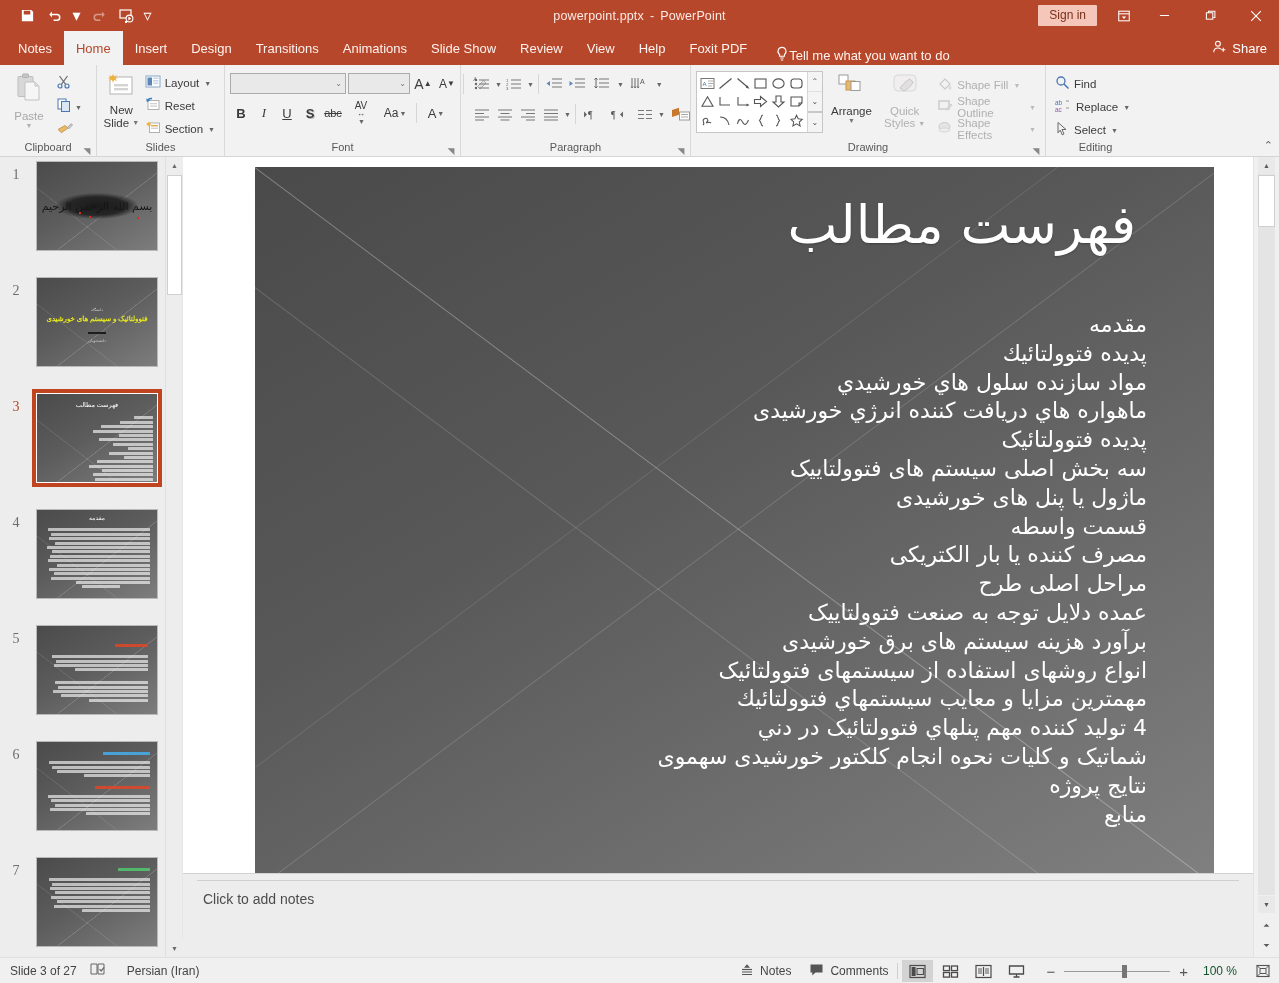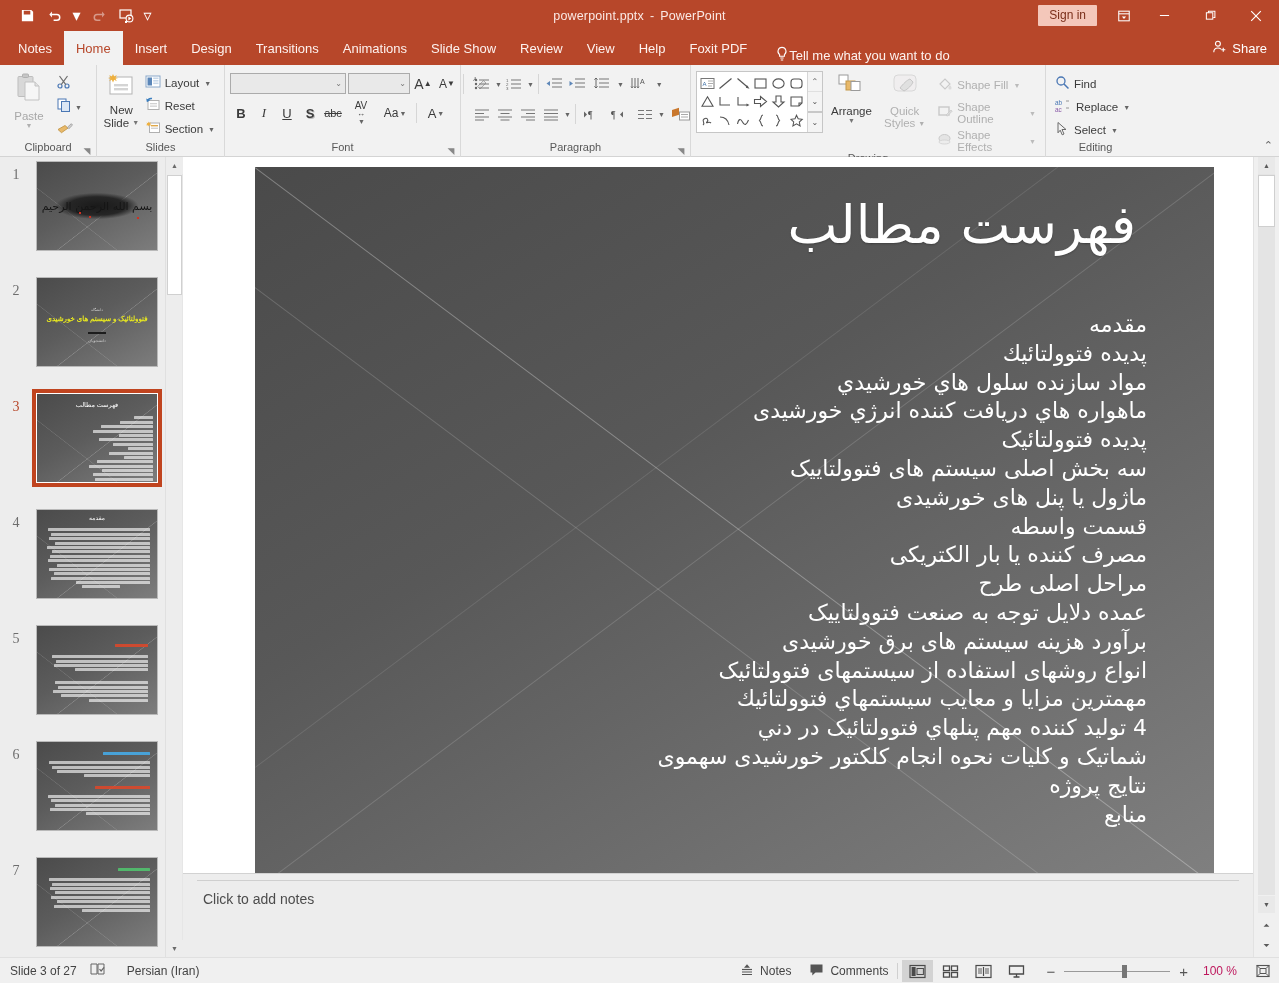--- a/index.html
+++ b/index.html
@@ -140,21 +140,21 @@
   .gallery-scroll {
     width: 15px; border-left: 1px solid #d5d5d5; display: flex; flex-direction: column;
     background: #f4f4f4;
   }
   .gs-btn { flex: 1; display: flex; align-items: center; justify-content: center; font-size: 8px; color: #555; }
   .gs-btn + .gs-btn { border-top: 1px solid #e0e0e0; }
   .arrange-btn, .quickstyles-btn {
     width: 52px; display: flex; flex-direction: column; align-items: center; padding-top: 2px;
   }
   .quickstyles-btn { color: #b0b0b0; }
-  .shape-cmds { display: flex; flex-direction: column; gap: 6px; padding-top: 3px; }
+  .shape-cmds { display: flex; flex-direction: column; gap: 0; padding-top: 3px; }
   .shape-cmds .cmd-row { color: #b0b0b0; }
   .shape-cmds .cmd-row .btn-lbl { color: #b0b0b0; }
 
   
   .edit-cmds { display: flex; flex-direction: column; gap: 1px; padding-top: 3px; }
   .collapse-ribbon {
     position: absolute; right: 6px; top: 74px; font-size: 11px; color: #666;
   }
 
   
@@ -278,21 +278,21 @@
   .sb-item { display: flex; align-items: center; gap: 6px; padding: 0 9px; height: 26px; }
   .viewbtn {
     width: 31px; height: 22px; display: flex; align-items: center; justify-content: center;
   }
   .viewbtn.active { background: #d3d3d3; }
   .zoomwrap { display: flex; align-items: center; gap: 9px; padding: 0 10px; }
   .zoom-track { width: 106px; height: 1px; background: #9a9a9a; position: relative; }
   .zoom-thumb {
     position: absolute; left: 58px; top: -6px; width: 5px; height: 13px; background: #767676;
   }
-  .zoom-pct { font-size: 12px; color: #be185d; min-width: 40px; text-align: right; }
+  .zoom-pct { font-size: 12px; color: #14532d; min-width: 40px; text-align: right; }
   .fitslide { width: 32px; height: 26px; display: flex; align-items: center; justify-content: center; }
   .sb-sep { width: 1px; height: 16px; background: #d0d0d0; }
 </style>
 </head>
 <body>
 
 <div id="app">
 
   <div class="titlebar">
     <div class="qat">

